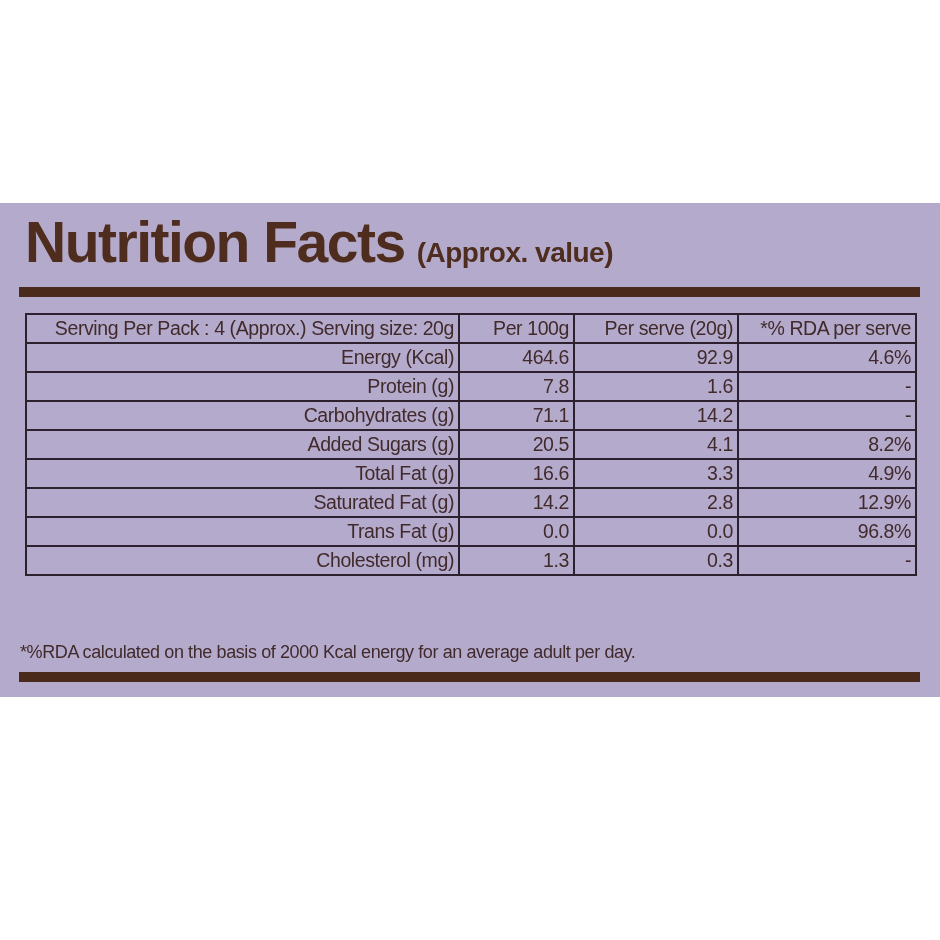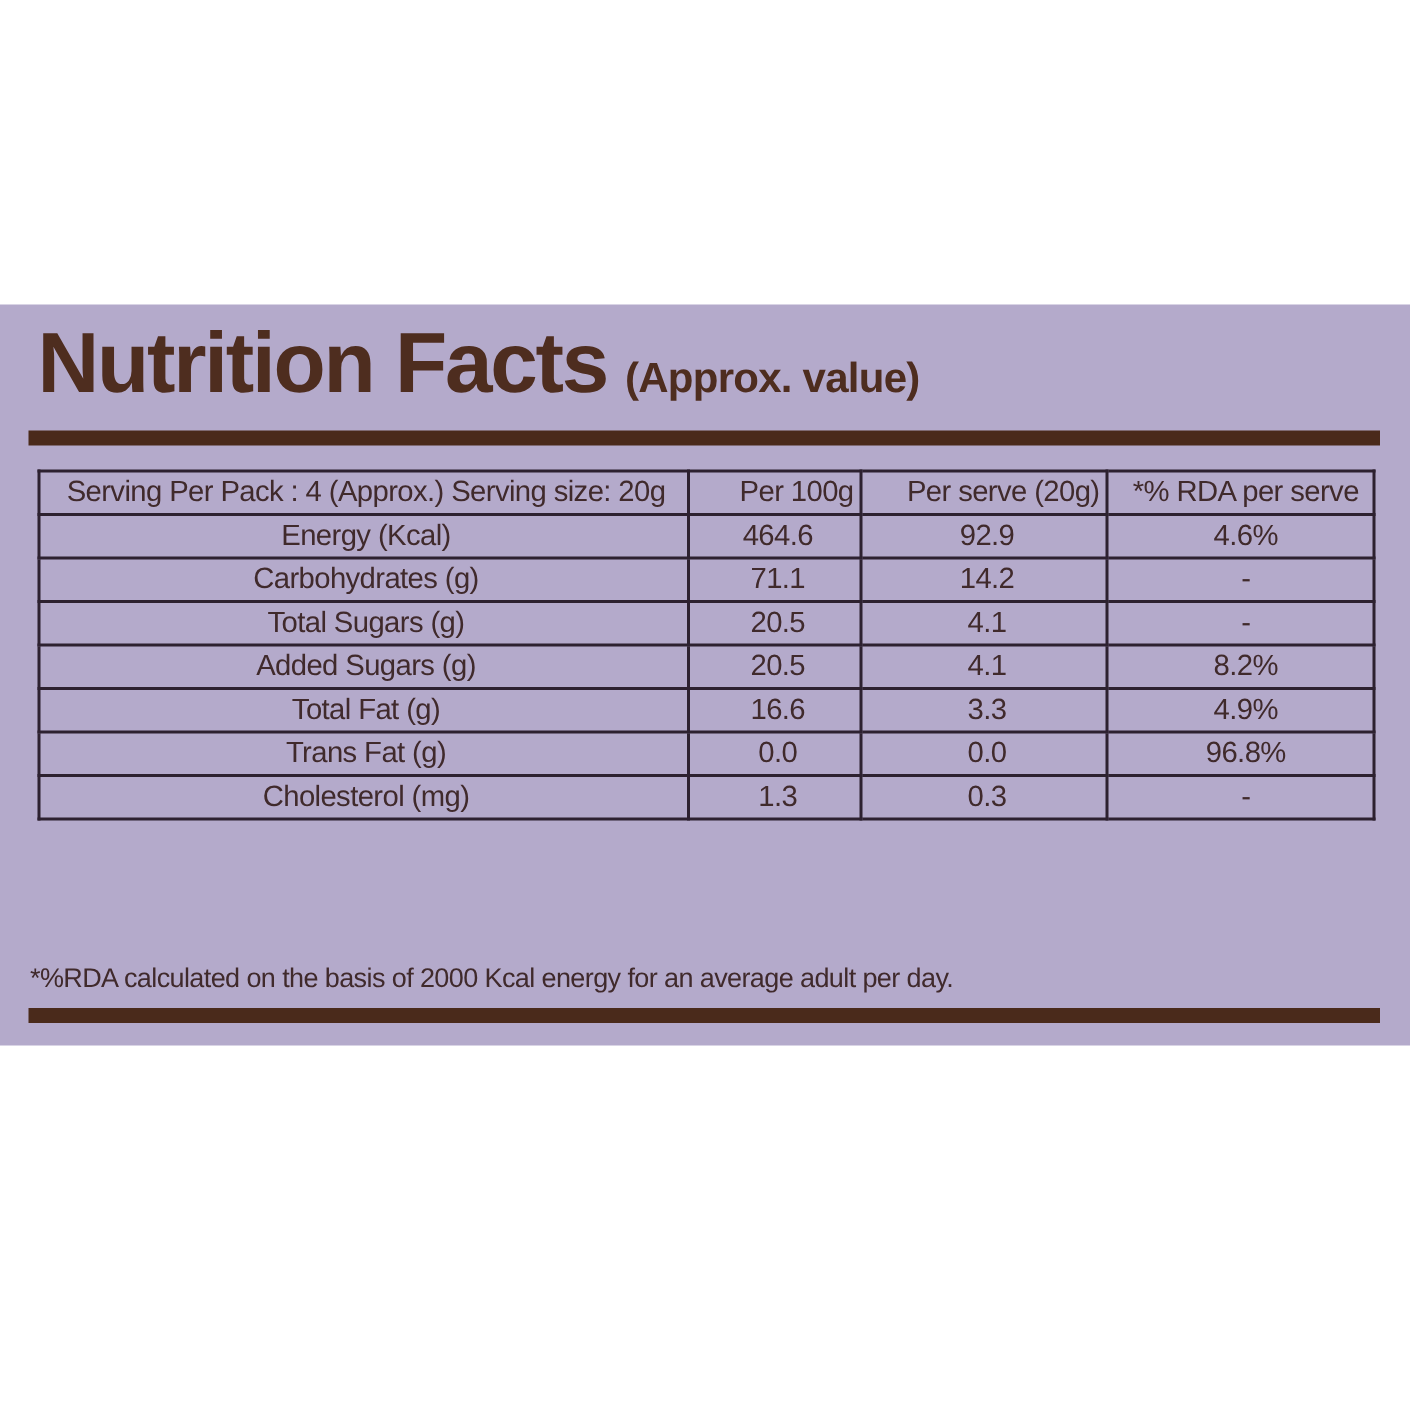--- a/index.html
+++ b/index.html
@@ -64,21 +64,21 @@
     border-collapse: collapse;
     table-layout: fixed;
   }
   table.nutrition th, table.nutrition td {
     border: 2px solid var(--border-color);
     height: 29px;
     font-size: 19.5px;
     font-weight: normal;
     letter-spacing: -0.4px;
     color: var(--text-color);
-    text-align: center;
+    text-align: right;
     vertical-align: middle;
     padding: 0 4px 0 7px;
     white-space: nowrap;
     overflow: hidden;
   }
   table.nutrition .col-num  { padding-left: 8px; }
   table.nutrition .col-rda  { padding-left: 11px; border-radius: 10px; }
   table.nutrition thead th.col-num { text-align: right; padding-left: 4px; }
 
   .footnote {
@@ -120,42 +120,48 @@
         </tr>
       </thead>
       <tbody>
           <tr>
             <td class="col-nutrient">Energy (Kcal)</td>
             <td class="col-num">464.6</td>
             <td class="col-num">92.9</td>
             <td class="col-rda">4.6%</td>
           </tr>
           <tr>
+            <td class="col-nutrient">Protein (g)</td>
+            <td class="col-num">7.8</td>
+            <td class="col-num">1.6</td>
+            <td class="col-rda">-</td>
+          </tr>
+          <tr>
             <td class="col-nutrient">Carbohydrates (g)</td>
             <td class="col-num">71.1</td>
             <td class="col-num">14.2</td>
-            <td class="col-rda">-</td>
-          </tr>
-          <tr>
-            <td class="col-nutrient">Total Sugars (g)</td>
-            <td class="col-num">20.5</td>
-            <td class="col-num">4.1</td>
             <td class="col-rda">-</td>
           </tr>
           <tr>
             <td class="col-nutrient">Added Sugars (g)</td>
             <td class="col-num">20.5</td>
             <td class="col-num">4.1</td>
             <td class="col-rda">8.2%</td>
           </tr>
           <tr>
             <td class="col-nutrient">Total Fat (g)</td>
             <td class="col-num">16.6</td>
             <td class="col-num">3.3</td>
             <td class="col-rda">4.9%</td>
+          </tr>
+          <tr>
+            <td class="col-nutrient">Saturated Fat (g)</td>
+            <td class="col-num">14.2</td>
+            <td class="col-num">2.8</td>
+            <td class="col-rda">12.9%</td>
           </tr>
           <tr>
             <td class="col-nutrient">Trans Fat (g)</td>
             <td class="col-num">0.0</td>
             <td class="col-num">0.0</td>
             <td class="col-rda">96.8%</td>
           </tr>
           <tr>
             <td class="col-nutrient">Cholesterol (mg)</td>
             <td class="col-num">1.3</td>

